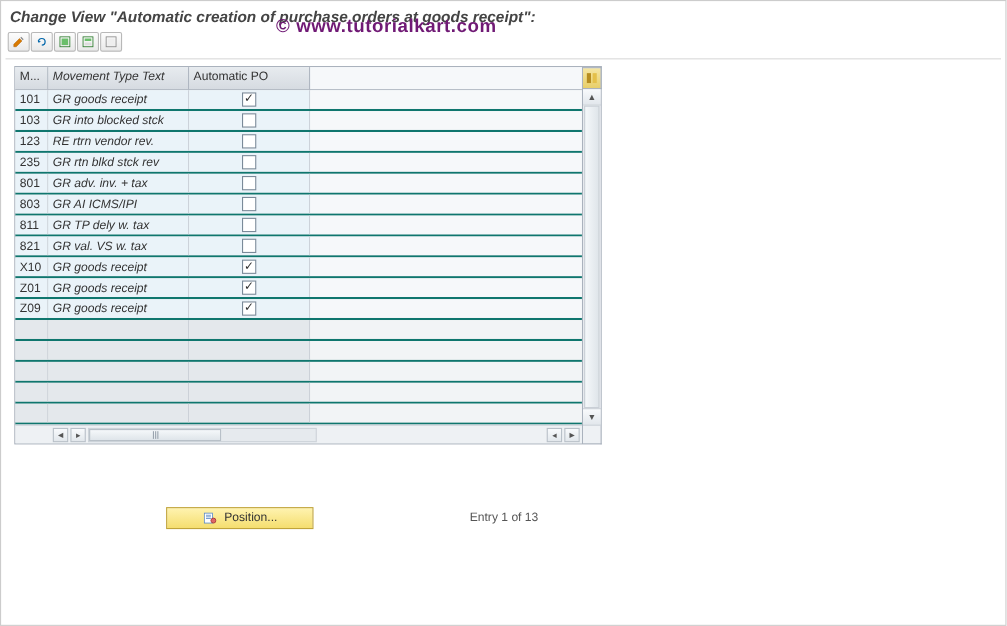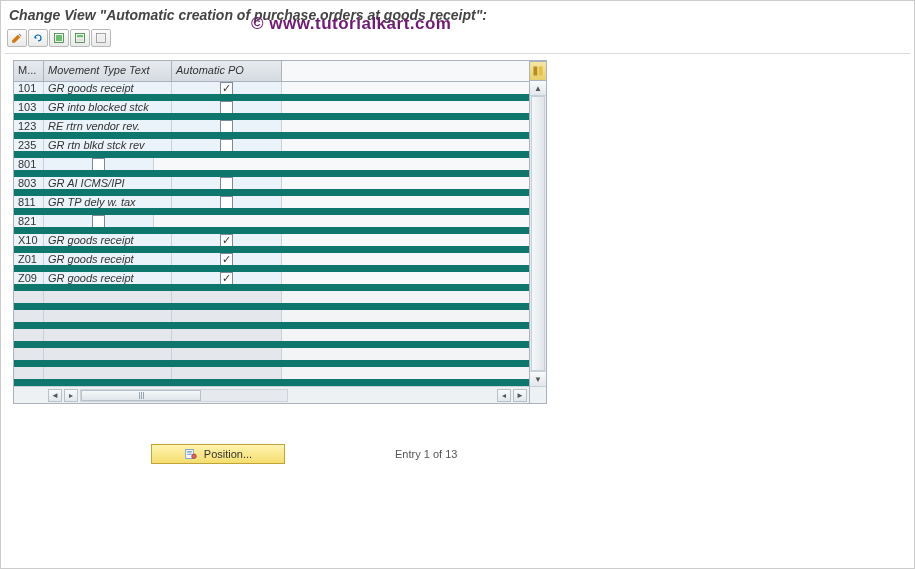--- a/index.html
+++ b/index.html
@@ -66,37 +66,37 @@
     padding: 3px 4px;
     font-size: 11px;
     color: #333;
     overflow: hidden;
     white-space: nowrap;
     background: linear-gradient(#e7ebef,#d6dbe1);
   }
   .grid-row {
     display: flex;
     height: 19px;
-    border-bottom: 7px solid #0f766e;
+    border-bottom: 2px solid #0f766e;
   }
   .cell {
     border-right: 1px solid #c9cfd6;
     padding: 2px 4px;
     font-size: 11px;
     overflow: hidden;
     white-space: nowrap;
     display: flex;
     align-items: center;
   }
   .col-m { width: 30px; background: #eaf3f9; }
   .col-txt { width: 128px; background: #eaf3f9; font-style: italic; }
   .col-auto { width: 110px; background: #eaf3f9; justify-content: center; }
   .grid-header-cell.col-m { background: linear-gradient(#e7ebef,#d6dbe1); }
   .grid-header-cell.col-txt { background: linear-gradient(#e7ebef,#d6dbe1); }
-  .grid-header-cell.col-auto { background: linear-gradient(#e7ebef,#d6dbe1); justify-content:flex-start;font-style:italic; }
+  .grid-header-cell.col-auto { background: linear-gradient(#e7ebef,#d6dbe1); justify-content:flex-start; }
   .grid-row.empty .cell { background: #f2f4f6; }
   .grid-row.empty .col-m,
   .grid-row.empty .col-txt,
   .grid-row.empty .col-auto { background: #e4e8ec; }
   .grid-filler {
     flex: 1;
     border-right: none;
     background: #f6f8fa;
   }
   .chk {
@@ -159,24 +159,25 @@
   .config-btn {
     position:absolute; top:1px; right:0; width:17px; height:20px;
     border:1px solid #aab2bd; border-left:none;
     background: linear-gradient(#f5e6a3,#e8cf6a);
     display:flex; align-items:center; justify-content:center;
     cursor:pointer;
   }
   .config-btn svg { width:12px; height:12px; }
   .footer {
     position: relative;
-    margin-top: 40px;
+    margin-top: 57px;
     padding-left: 150px;
     display: flex;
     align-items: center;
+    gap: 32px;
   }
   .position-btn {
     width: 134px; height: 20px;
     border: 1px solid #c0a43a;
     background: linear-gradient(#fff3b0,#f5de6f);
     display:flex; align-items:center; justify-content:center;
     gap:6px; cursor:pointer;
     font-size: 11px; color:#333;
   }
   .position-btn .pic {
@@ -271,20 +272,21 @@
         <div class="grid-row">
           <div class="cell col-m">235</div>
           <div class="cell col-txt">GR rtn blkd stck rev</div>
           <div class="cell col-auto">
             <span class="chk"></span>
           </div>
           <div class="cell grid-filler"></div>
         </div>
         <div class="grid-row">
           <div class="cell col-m">801</div>
+          <div class="cell col-txt">GR adv. inv. + tax</div>
           <div class="cell col-auto">
             <span class="chk"></span>
           </div>
           <div class="cell grid-filler"></div>
         </div>
         <div class="grid-row">
           <div class="cell col-m">803</div>
           <div class="cell col-txt">GR AI ICMS/IPI</div>
           <div class="cell col-auto">
             <span class="chk"></span>
@@ -294,20 +296,21 @@
         <div class="grid-row">
           <div class="cell col-m">811</div>
           <div class="cell col-txt">GR TP dely w. tax</div>
           <div class="cell col-auto">
             <span class="chk"></span>
           </div>
           <div class="cell grid-filler"></div>
         </div>
         <div class="grid-row">
           <div class="cell col-m">821</div>
+          <div class="cell col-txt">GR val. VS w. tax</div>
           <div class="cell col-auto">
             <span class="chk"></span>
           </div>
           <div class="cell grid-filler"></div>
         </div>
         <div class="grid-row">
           <div class="cell col-m">X10</div>
           <div class="cell col-txt">GR goods receipt</div>
           <div class="cell col-auto">
             <span class="chk checked"></span>

